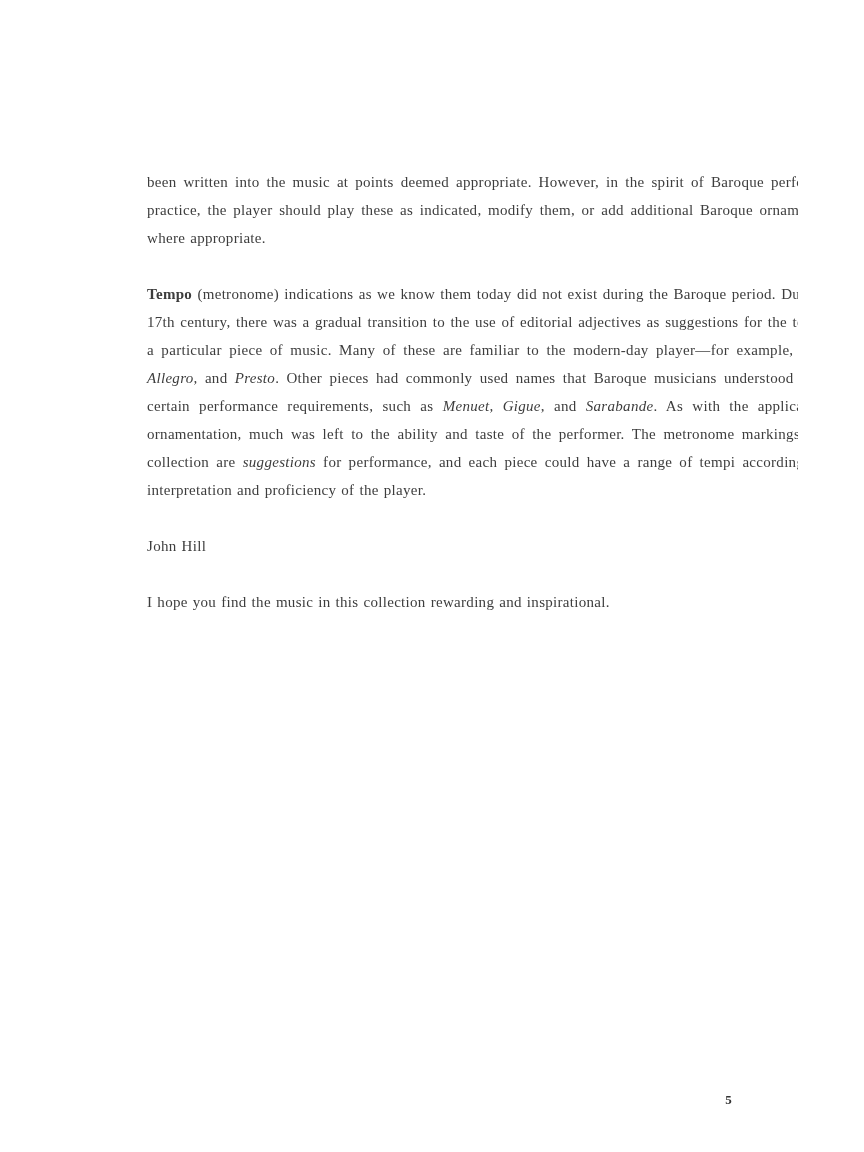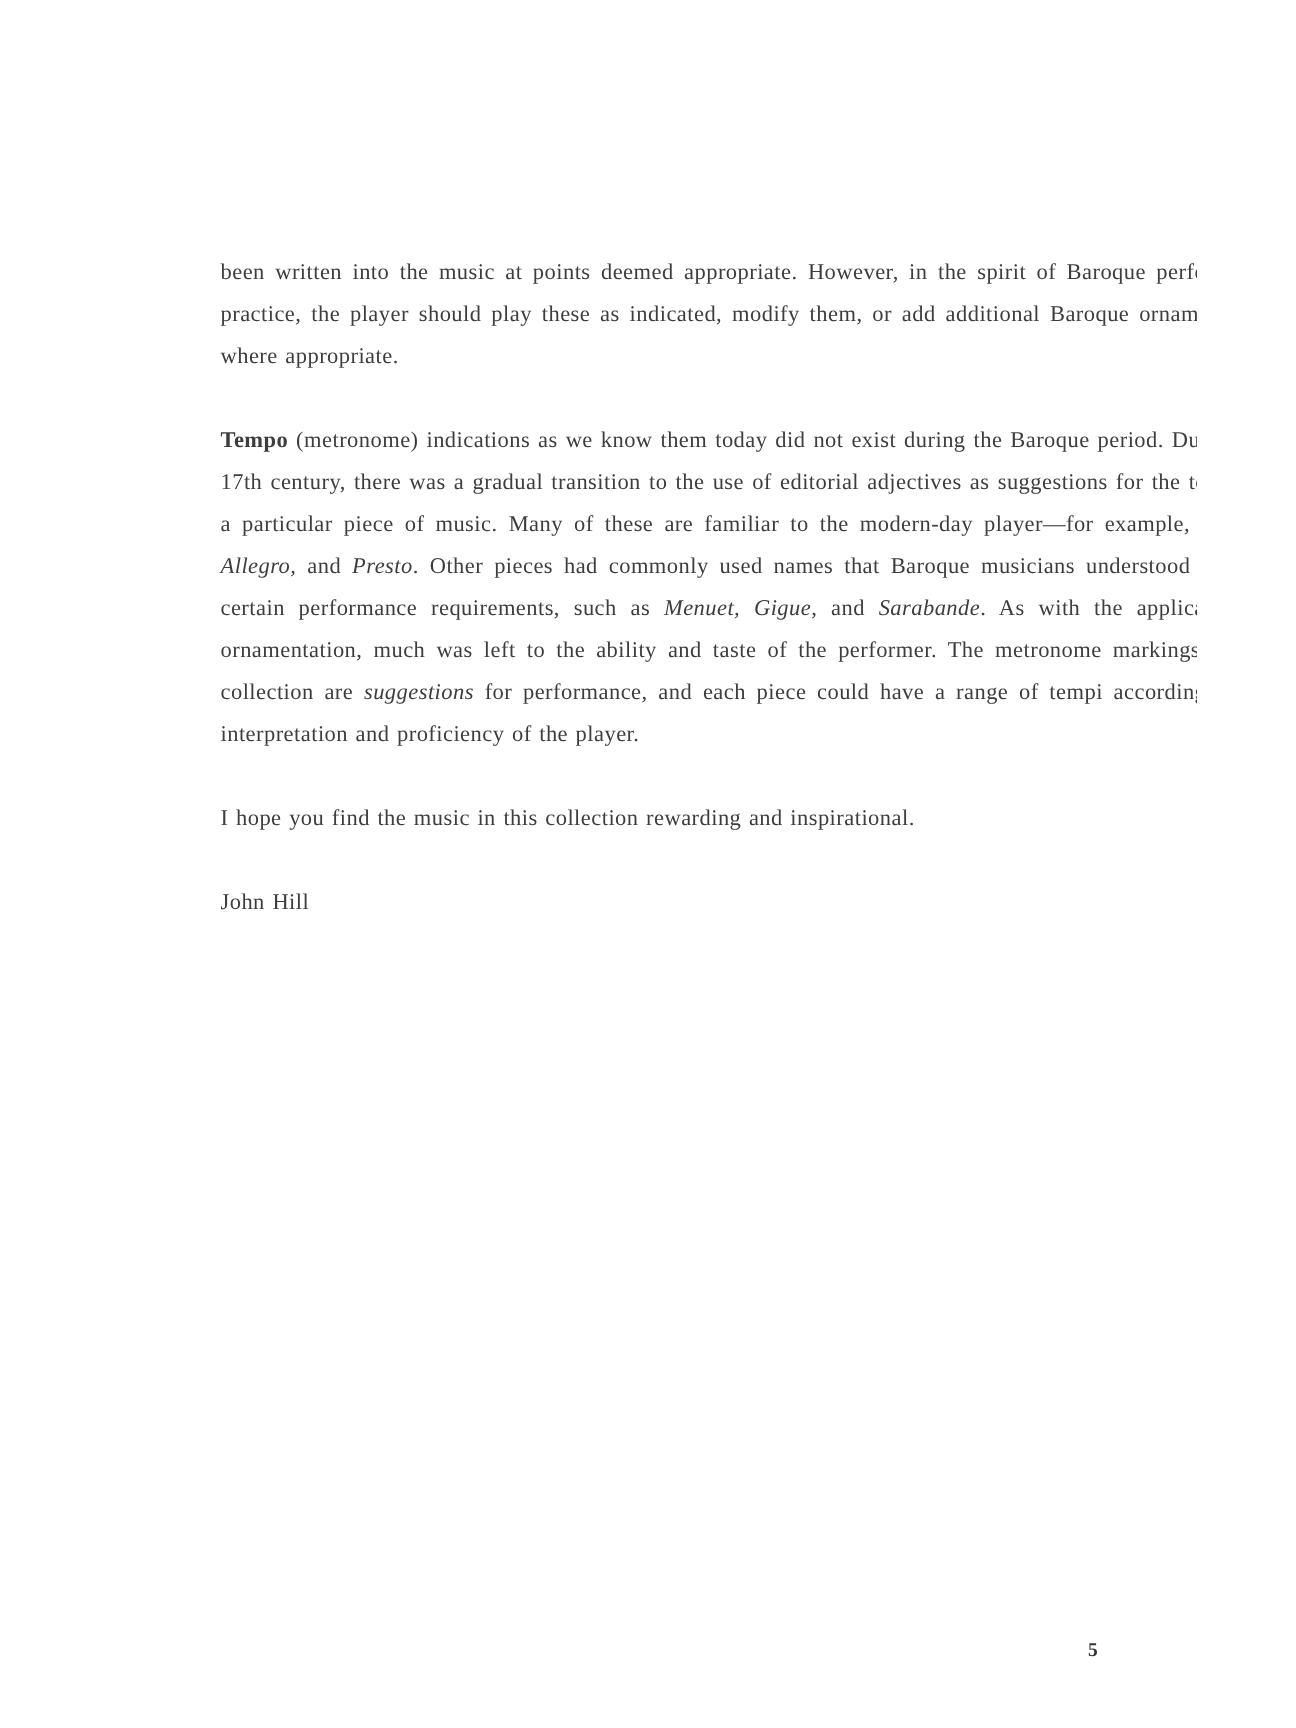--- a/index.html
+++ b/index.html
@@ -49,21 +49,21 @@
 <body>
 
 <div class="page">
 
   <div class="content">
 
     <p>been written into the music at points deemed appropriate. However, in the spirit of Baroque performance practice, the player should play these as indicated, modify them, or add additional Baroque ornamentation where appropriate.</p>
 
     <p><span class="b">Tempo</span><span> (metronome) indications as we know them today did not exist during the Baroque period. During the 17th century, there was a gradual transition to the use of editorial adjectives as suggestions for the tempo of a particular piece of music. Many of these are familiar to the modern-day player—for example, </span><span class="i">Adagio, Allegro,</span><span> and </span><span class="i">Presto</span><span>. Other pieces had commonly used names that Baroque musicians understood to have certain performance requirements, such as </span><span class="i">Menuet, Gigue</span><span>, and </span><span class="i">Sarabande</span><span>. As with the application of ornamentation, much was left to the ability and taste of the performer. The metronome markings in this collection are </span><span class="i">suggestions</span><span> for performance, and each piece could have a range of tempi according to the interpretation and proficiency of the player.</span></p>
 
+    <p class="left signature">John Hill</p>
+
     <p class="left">I hope you find the music in this collection rewarding and inspirational.</p>
-
-    <p class="left signature">John Hill</p>
 
   </div>
 
   <div class="page-number">5</div>
 
 </div>
 
 </body></html>

